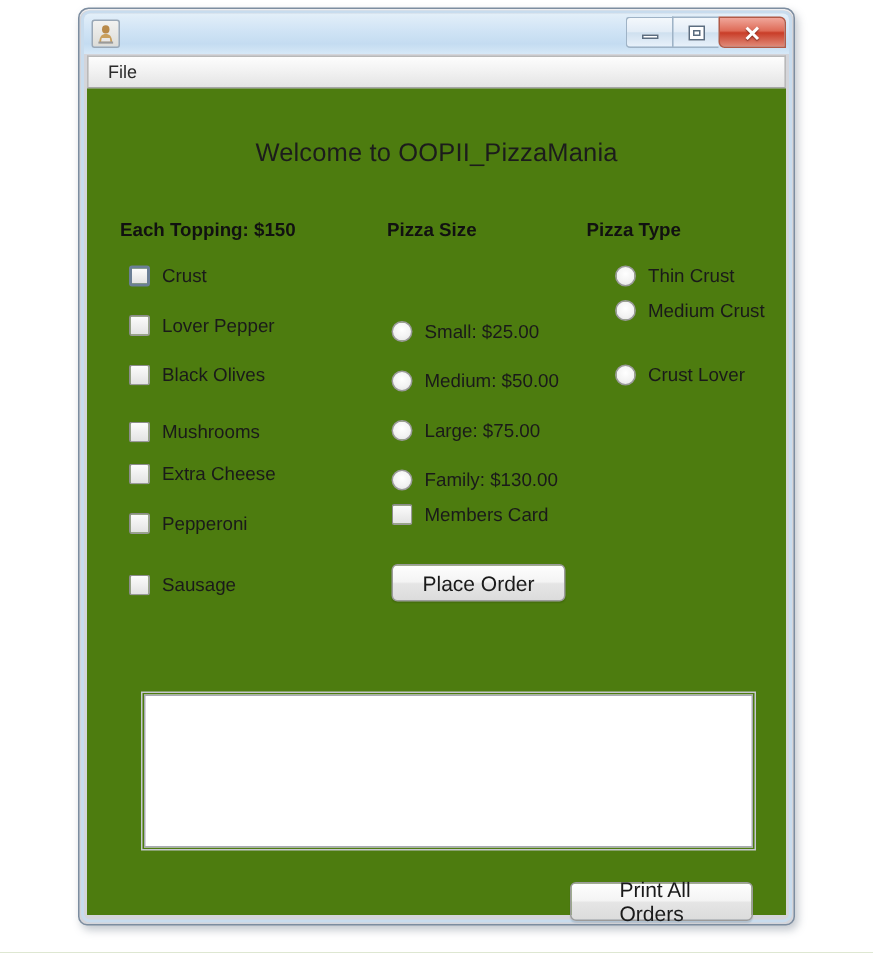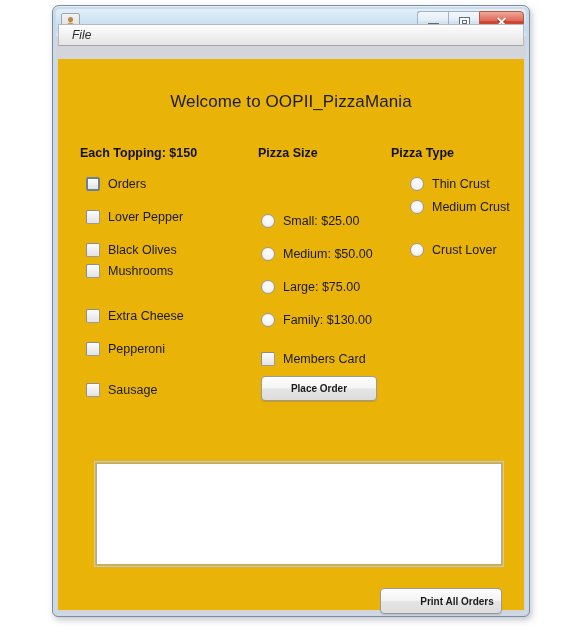--- a/index.html
+++ b/index.html
@@ -118,46 +118,45 @@
     font-weight: bold;
     font-family: "Liberation Sans", sans-serif;
     line-height: 1;
     text-shadow: 0 1px 1px rgba(90,20,10,0.8);
   }
 
   
   .menubar {
     position: absolute;
     left: 5px;
-    top: 18px;
+    top: 31px;
     width: 466px;
     height: 22px;
     background: linear-gradient(to bottom, #fdfdfd 0%, #f1f1f1 50%, #e4e4e4 100%);
     border: 1px solid #b9b9b9;
     border-bottom: 1px solid #a6a6a6;
     box-sizing: border-box;
-    font-style: italic;
   }
   .menu-item {
     position: absolute;
     left: 9px;
     top: 2px;
     font-size: 12px;
     color: #2b2b2b;
     padding: 1px 4px;
   }
 
   
   .content {
     position: absolute;
     left: 5px;
     top: 53px;
     width: 466px;
     height: 551px;
-    background: #eab308;
+    background: #4d7c0f;
   }
 
   .welcome-title {
     position: absolute;
     left: 0;
     top: 33px;
     width: 466px;
     text-align: center;
     font-size: 17px;
     color: #1c1c1c;
@@ -221,27 +220,26 @@
   .col2 { left: 203px; margin-top: 37px; }
   .col3 { left: 352px; justify-content: space-between; }
 
   
   .btn {
     position: absolute;
     box-sizing: border-box;
     border: 1px solid #9b9b9b;
     border-radius: 4px;
     background: linear-gradient(to bottom, #fefefe 0%, #f4f4f4 47%, #e5e5e5 53%, #dcdcdc 100%);
-    font-size: 10px;
+    font-size: 14px;
     color: #1a1a1a;
     display: flex;
     align-items: center;
     justify-content: center;
     box-shadow: 0 1px 1px rgba(0,0,0,0.12);
-    font-weight: bold;
   }
   #place-order-button {
     left: 203px;
     top: 317px;
     width: 116px;
     height: 25px;
   }
   #print-all-orders-button {
     left: 322px;
     top: 529px;
@@ -310,31 +308,31 @@
     <div class="content">
 
       <div class="welcome-title">Welcome to OOPII_PizzaMania</div>
 
       <div class="col-head c1">Each Topping: $150</div>
       <div class="col-head c2">Pizza Size</div>
       <div class="col-head c3">Pizza Type</div>
 
       <div class="opt col1" style="top:116px">
         <span class="cb focused"></span>
-        <span class="opt-label">Orders</span>
+        <span class="opt-label">Crust</span>
       </div>
       <div class="opt col1" style="top:149px">
         <span class="cb"></span>
         <span class="opt-label">Lover Pepper</span>
       </div>
       <div class="opt col1" style="top:182px">
         <span class="cb"></span>
         <span class="opt-label">Black Olives</span>
       </div>
-      <div class="opt col1" style="top:203px">
+      <div class="opt col1" style="top:220px">
         <span class="cb"></span>
         <span class="opt-label">Mushrooms</span>
       </div>
       <div class="opt col1" style="top:248px">
         <span class="cb"></span>
         <span class="opt-label">Extra Cheese</span>
       </div>
       <div class="opt col1" style="top:281px">
         <span class="cb"></span>
         <span class="opt-label">Pepperoni</span>
@@ -353,21 +351,21 @@
         <span class="opt-label">Medium: $50.00</span>
       </div>
       <div class="opt col2" style="top:182px">
         <span class="rb"></span>
         <span class="opt-label">Large: $75.00</span>
       </div>
       <div class="opt col2" style="top:215px">
         <span class="rb"></span>
         <span class="opt-label">Family: $130.00</span>
       </div>
-      <div class="opt col2" style="top:254px">
+      <div class="opt col2" style="top:238px">
         <span class="cb"></span>
         <span class="opt-label">Members Card</span>
       </div>
 
       <div class="opt col3" style="top:116px">
         <span class="rb"></span>
         <span class="opt-label">Thin Crust</span>
       </div>
       <div class="opt col3" style="top:139px">
         <span class="rb"></span>

